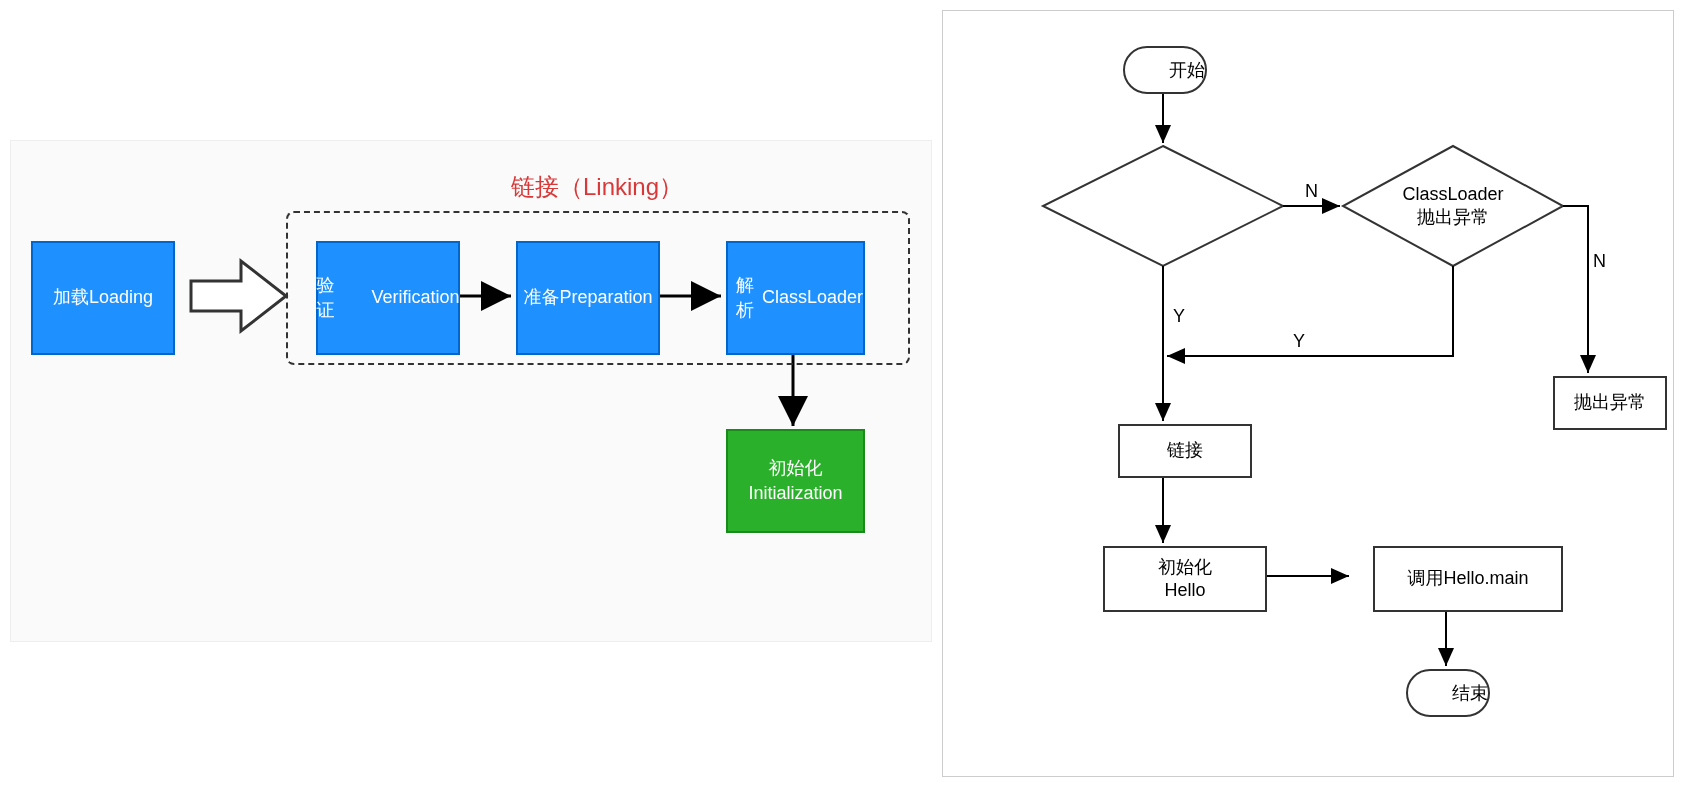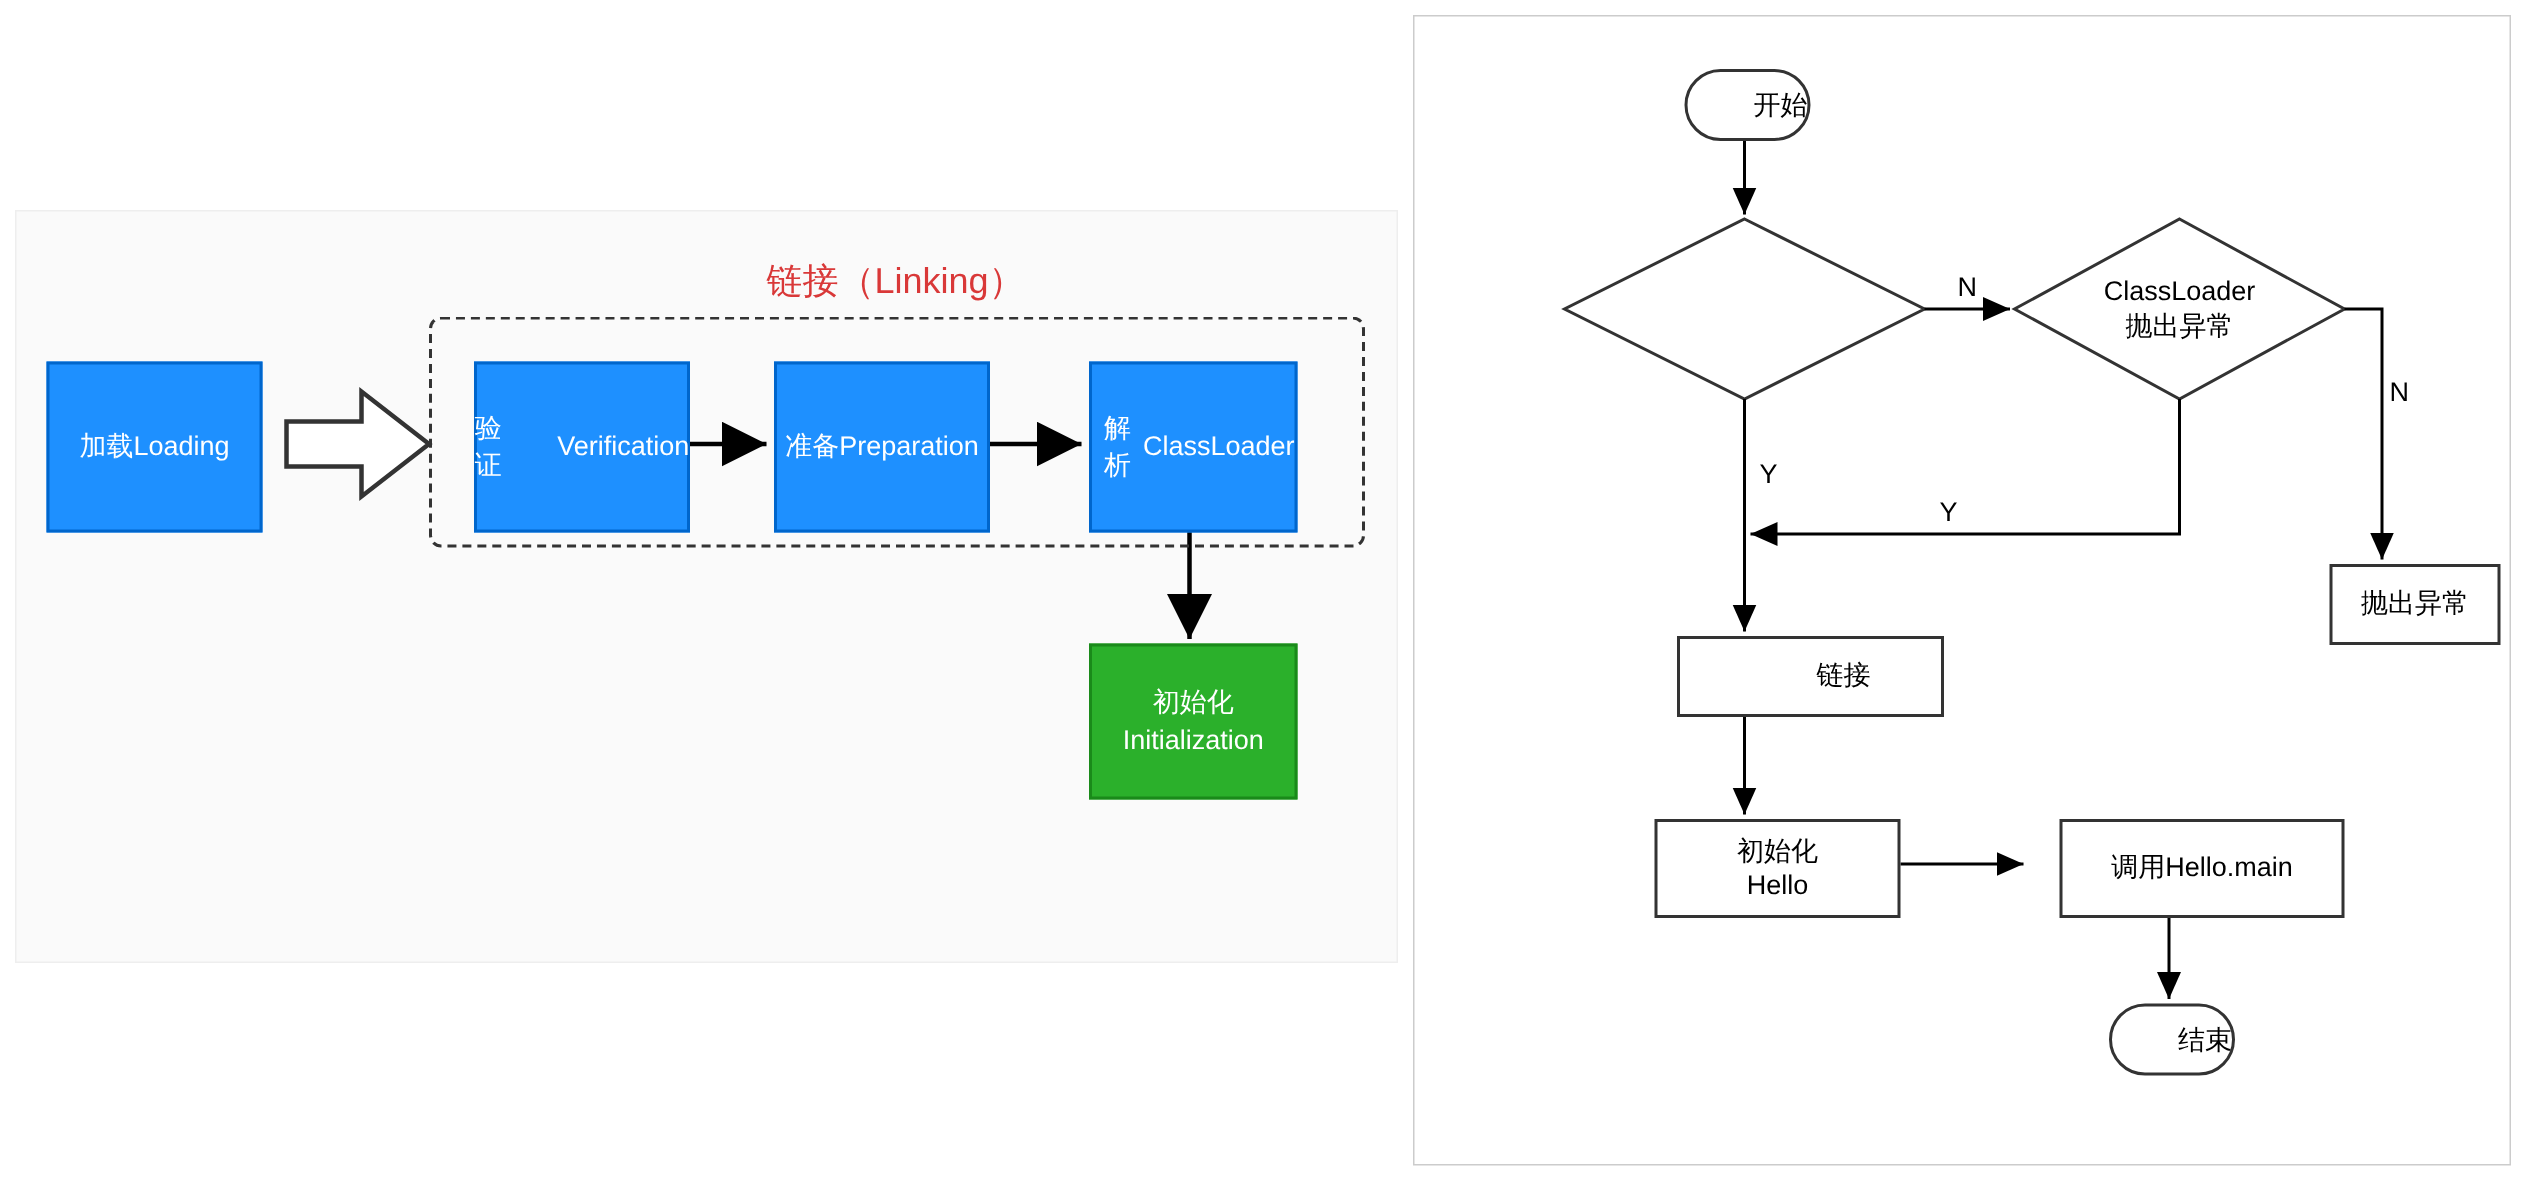--- a/index.html
+++ b/index.html
@@ -207,21 +207,21 @@
 
   <div class="edge-label" style="left:362px; top:170px;">N</div>
   <div class="edge-label" style="left:650px; top:240px;">N</div>
   <div class="edge-label" style="left:230px; top:295px;">Y</div>
   <div class="edge-label" style="left:350px; top:320px;">Y</div>
 
   <div class="white-box" style="left:590px; top:365px; width:110px; height:50px;">
     <span>抛出异常</span>
   </div>
 
-  <div class="white-box" style="left:155px; top:413px; width:130px; height:50px;padding-left:44px;">
+  <div class="white-box" style="left:155px; top:413px; width:130px; height:50px;">
     <span>链接</span>
   </div>
 
   <div class="white-box" style="left:140px; top:535px; width:160px; height:62px;">
     <div>初始化</div>
     <div>Hello</div>
   </div>
 
   <div class="white-box" style="left:410px; top:535px; width:186px; height:62px;">
     <span>调用Hello.main</span>

